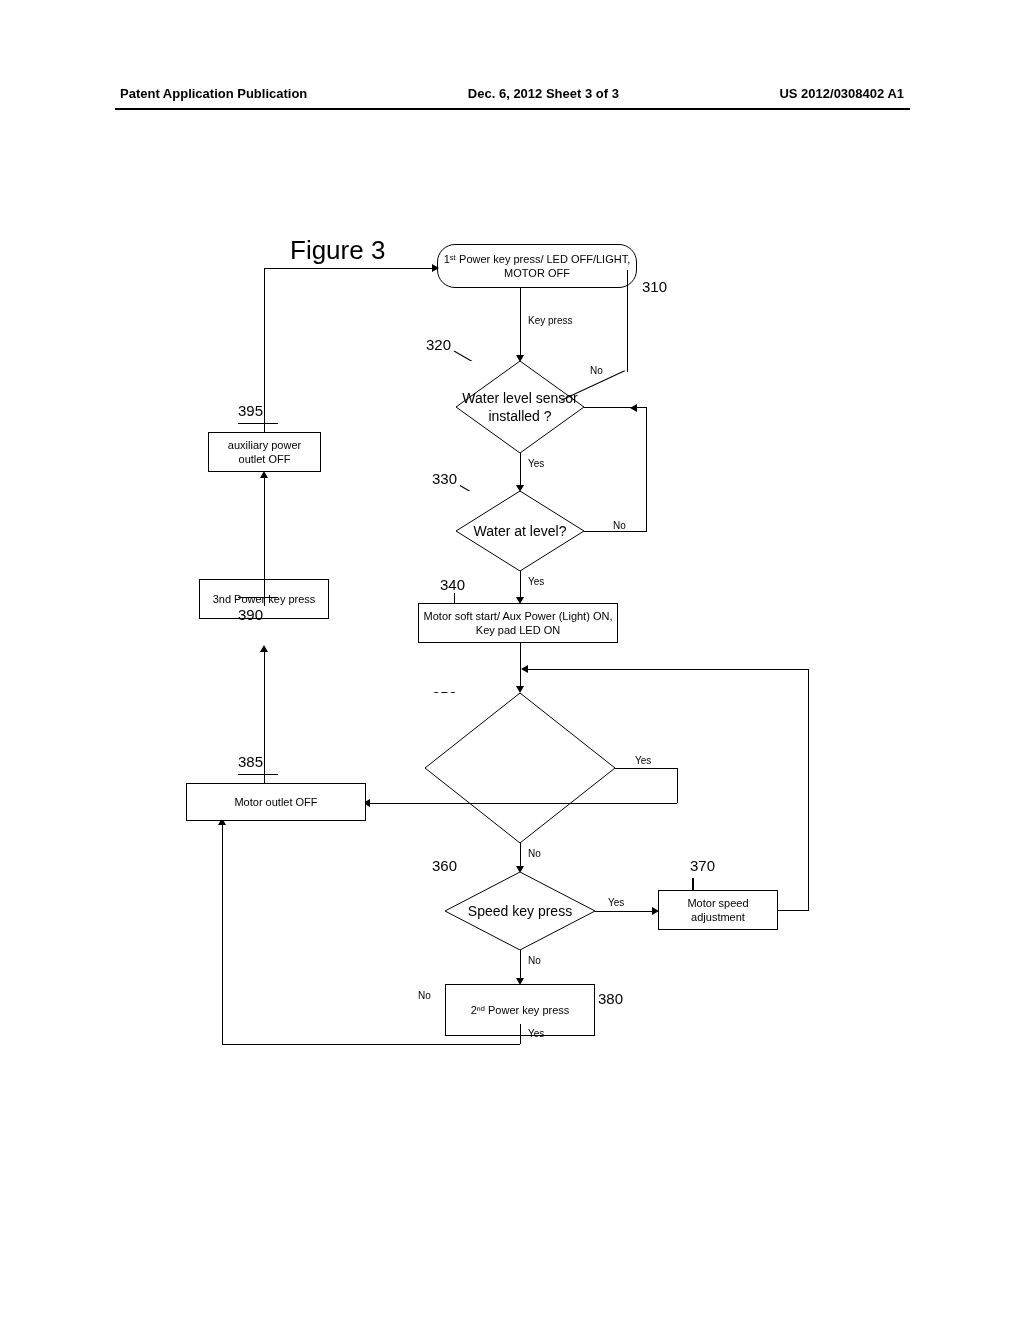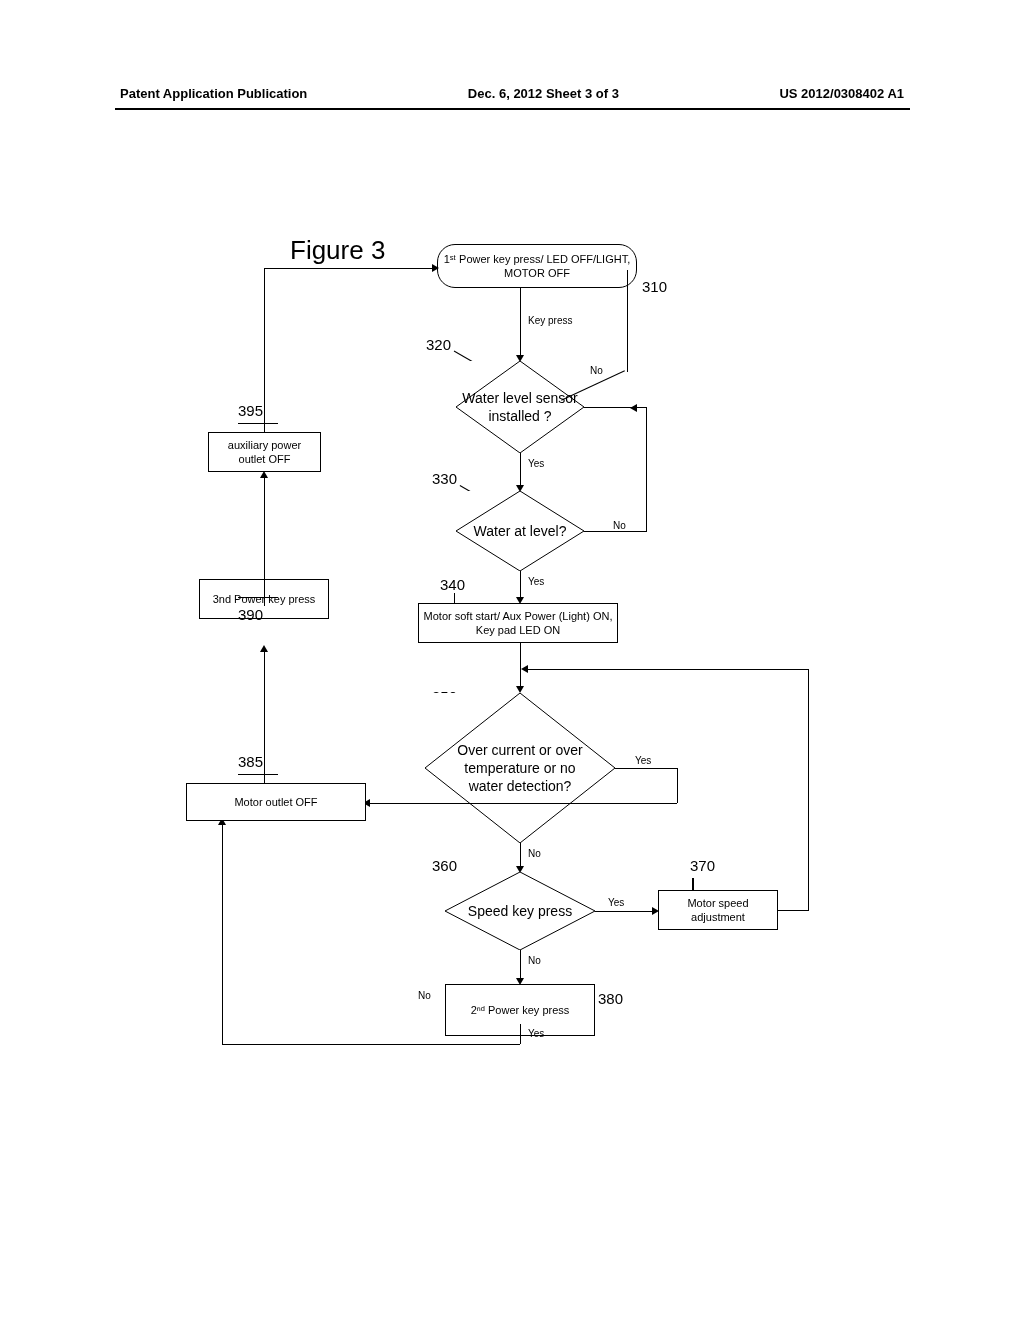--- a/index.html
+++ b/index.html
@@ -174,21 +174,20 @@
 
 <div class="arrow-left" style="left:521px; top:665px;"></div>
 
 <div class="label" style="left:432px; top:688px;">350</div>
 <div class="line hline" style="left:458px; top:710px; width:28px; transform:rotate(30deg);"></div>
 
 <div class="diamond" style="left:425px; top:693px; width:190px; height:150px;">
   <svg width="190" height="150" style="position:absolute;">
       <polygon points="95,0 190,75 95,150 0,75" fill="white" stroke="black" stroke-width="1"></polygon>
     </svg>
-  <div class="diamond-text" style="max-width:130px;">Over current or over temperature or no water detection?</div>
 </div>
 
 <div class="small-label" style="left:635px; top:755px;">Yes</div>
 <div class="line hline" style="left:615px; top:768px; width:62px;"></div>
 <div class="line vline" style="left:677px; top:768px; height:35px;"></div>
 <div class="line hline" style="left:370px; top:803px; width:307px;"></div>
 <div class="arrow-left" style="left:363px; top:799px;"></div>
 
 <div class="small-label" style="left:528px; top:848px;">No</div>
 <div class="line vline" style="left:520px; top:843px; height:24px;"></div>

